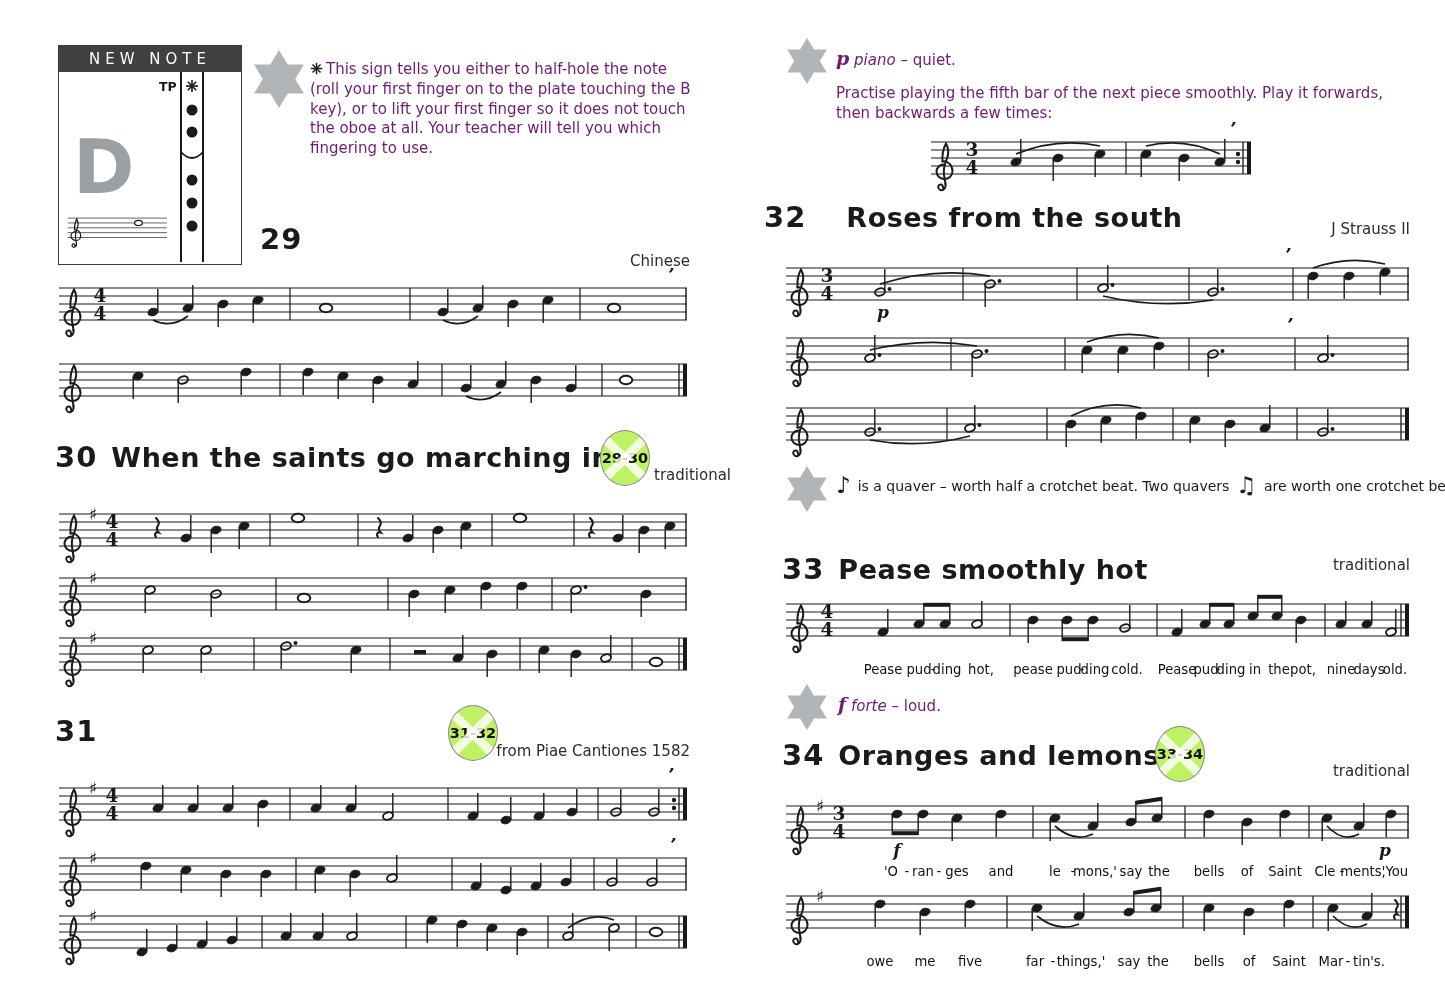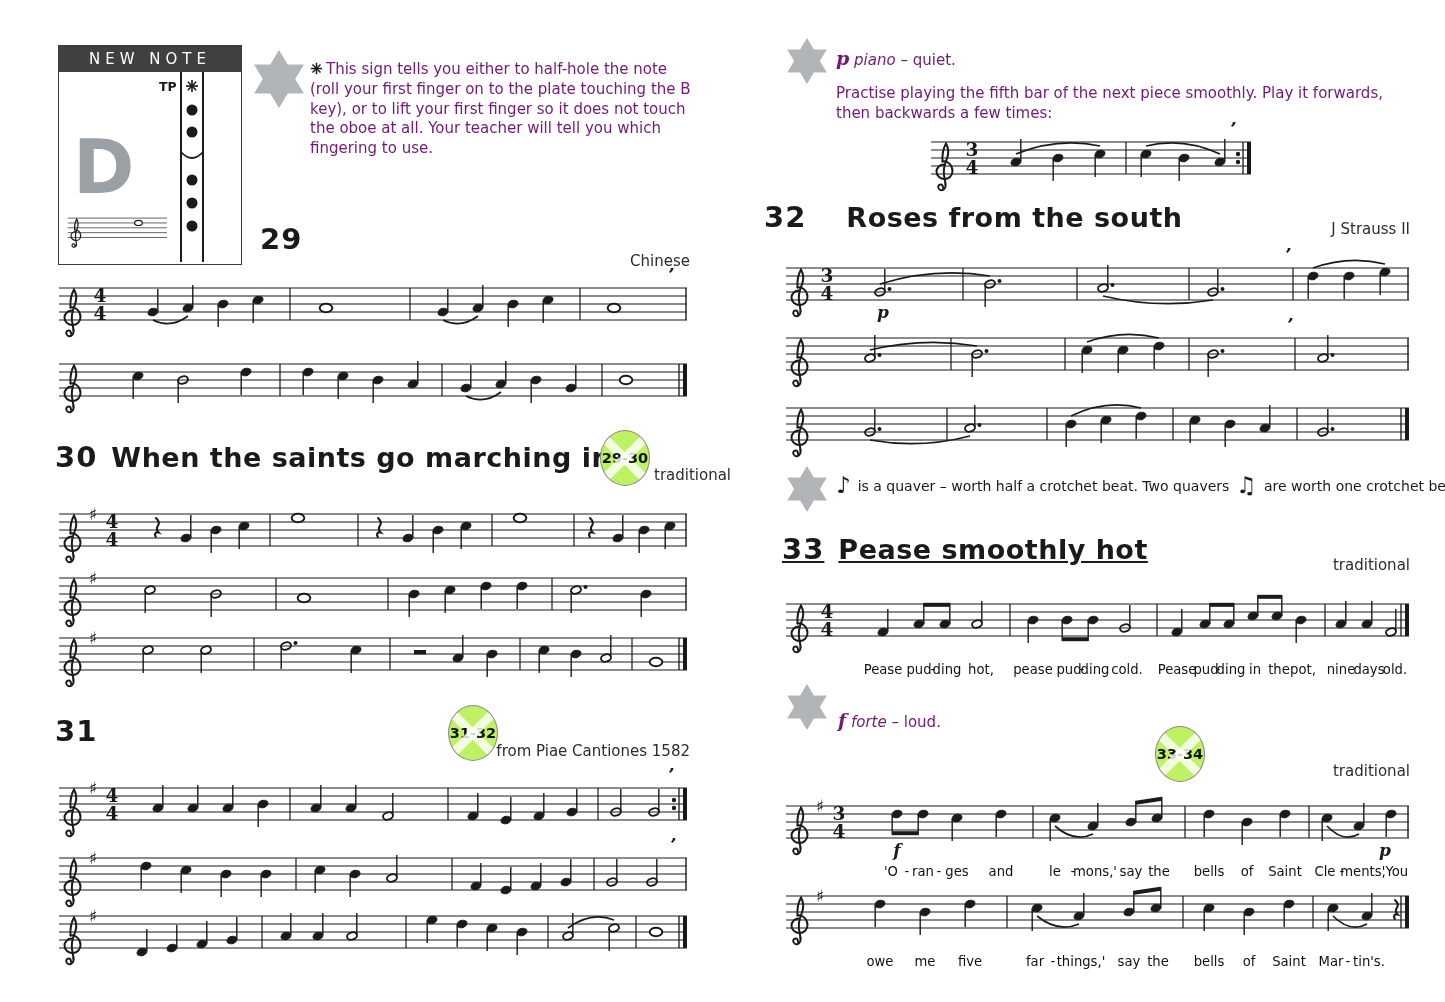--- a/index.html
+++ b/index.html
@@ -615,21 +615,21 @@
     </svg>
 
   <div class="abs star" style="left:784px;top:466px;width:46px;height:46px;"></div>
   <div class="abs quavrow" style="left:836px;top:474px;">
     <span class="noteglyph">♪</span>
     <span>is a quaver – worth half a crotchet beat. Two quavers</span>
     <span class="noteglyph">♫</span>
     <span>are worth one crotchet beat.</span>
   </div>
 
-  <div class="abs ptitle" style="left:782px;top:532px;text-decoration:underline;">
+  <div class="abs ptitle" style="left:782px;top:552px;">
     <span class="pnum">33</span>
     <span class="pname">Pease smoothly hot</span>
   </div>
   <div class="abs attr rightal" style="left:1160px;top:556px;">traditional</div>
   <svg class="abs" style="left:785px;top:584px;" id="m33" width="625" height="100">
       <line x1="1" y1="20" x2="624" y2="20" stroke="#1a1a1a" stroke-width="1.1"></line>
       <line x1="1" y1="28" x2="624" y2="28" stroke="#1a1a1a" stroke-width="1.1"></line>
       <line x1="1" y1="36" x2="624" y2="36" stroke="#1a1a1a" stroke-width="1.1"></line>
       <line x1="1" y1="44" x2="624" y2="44" stroke="#1a1a1a" stroke-width="1.1"></line>
       <line x1="1" y1="52" x2="624" y2="52" stroke="#1a1a1a" stroke-width="1.1"></line>
@@ -699,26 +699,30 @@
       <text x="446" y="90" text-anchor="middle" font-size="13.2" font-family="&quot;DejaVu Sans&quot;,sans-serif" fill="#111">ding</text>
       <text x="470" y="90" text-anchor="middle" font-size="13.2" font-family="&quot;DejaVu Sans&quot;,sans-serif" fill="#111">in</text>
       <text x="494" y="90" text-anchor="middle" font-size="13.2" font-family="&quot;DejaVu Sans&quot;,sans-serif" fill="#111">the</text>
       <text x="518" y="90" text-anchor="middle" font-size="13.2" font-family="&quot;DejaVu Sans&quot;,sans-serif" fill="#111">pot,</text>
       <text x="556" y="90" text-anchor="middle" font-size="13.2" font-family="&quot;DejaVu Sans&quot;,sans-serif" fill="#111">nine</text>
       <text x="584" y="90" text-anchor="middle" font-size="13.2" font-family="&quot;DejaVu Sans&quot;,sans-serif" fill="#111">days</text>
       <text x="610" y="90" text-anchor="middle" font-size="13.2" font-family="&quot;DejaVu Sans&quot;,sans-serif" fill="#111">old.</text>
     </svg>
 
   <div class="abs star" style="left:784px;top:684px;width:46px;height:46px;"></div>
-  <div class="abs tiptext" style="left:838px;top:708px;">
+  <div class="abs tiptext" style="left:838px;top:692px;">
     <span class="dynletter">f</span>
     <span class="term">forte</span>
     <span>– loud.</span>
   </div>
 
+  <div class="abs ptitle" style="left:782px;top:738px;">
+    <span class="pnum">34</span>
+    <span class="pname">Oranges and lemons</span>
+  </div>
   <div class="cd" style="left:1155px;top:726px;">
       <span>33-34</span>
     </div>
   <div class="abs attr rightal" style="left:1160px;top:762px;">traditional</div>
   <svg class="abs" style="left:785px;top:786px;" id="m34a" width="625" height="100">
       <line x1="1" y1="20" x2="624" y2="20" stroke="#1a1a1a" stroke-width="1.1"></line>
       <line x1="1" y1="28" x2="624" y2="28" stroke="#1a1a1a" stroke-width="1.1"></line>
       <line x1="1" y1="36" x2="624" y2="36" stroke="#1a1a1a" stroke-width="1.1"></line>
       <line x1="1" y1="44" x2="624" y2="44" stroke="#1a1a1a" stroke-width="1.1"></line>
       <line x1="1" y1="52" x2="624" y2="52" stroke="#1a1a1a" stroke-width="1.1"></line>

